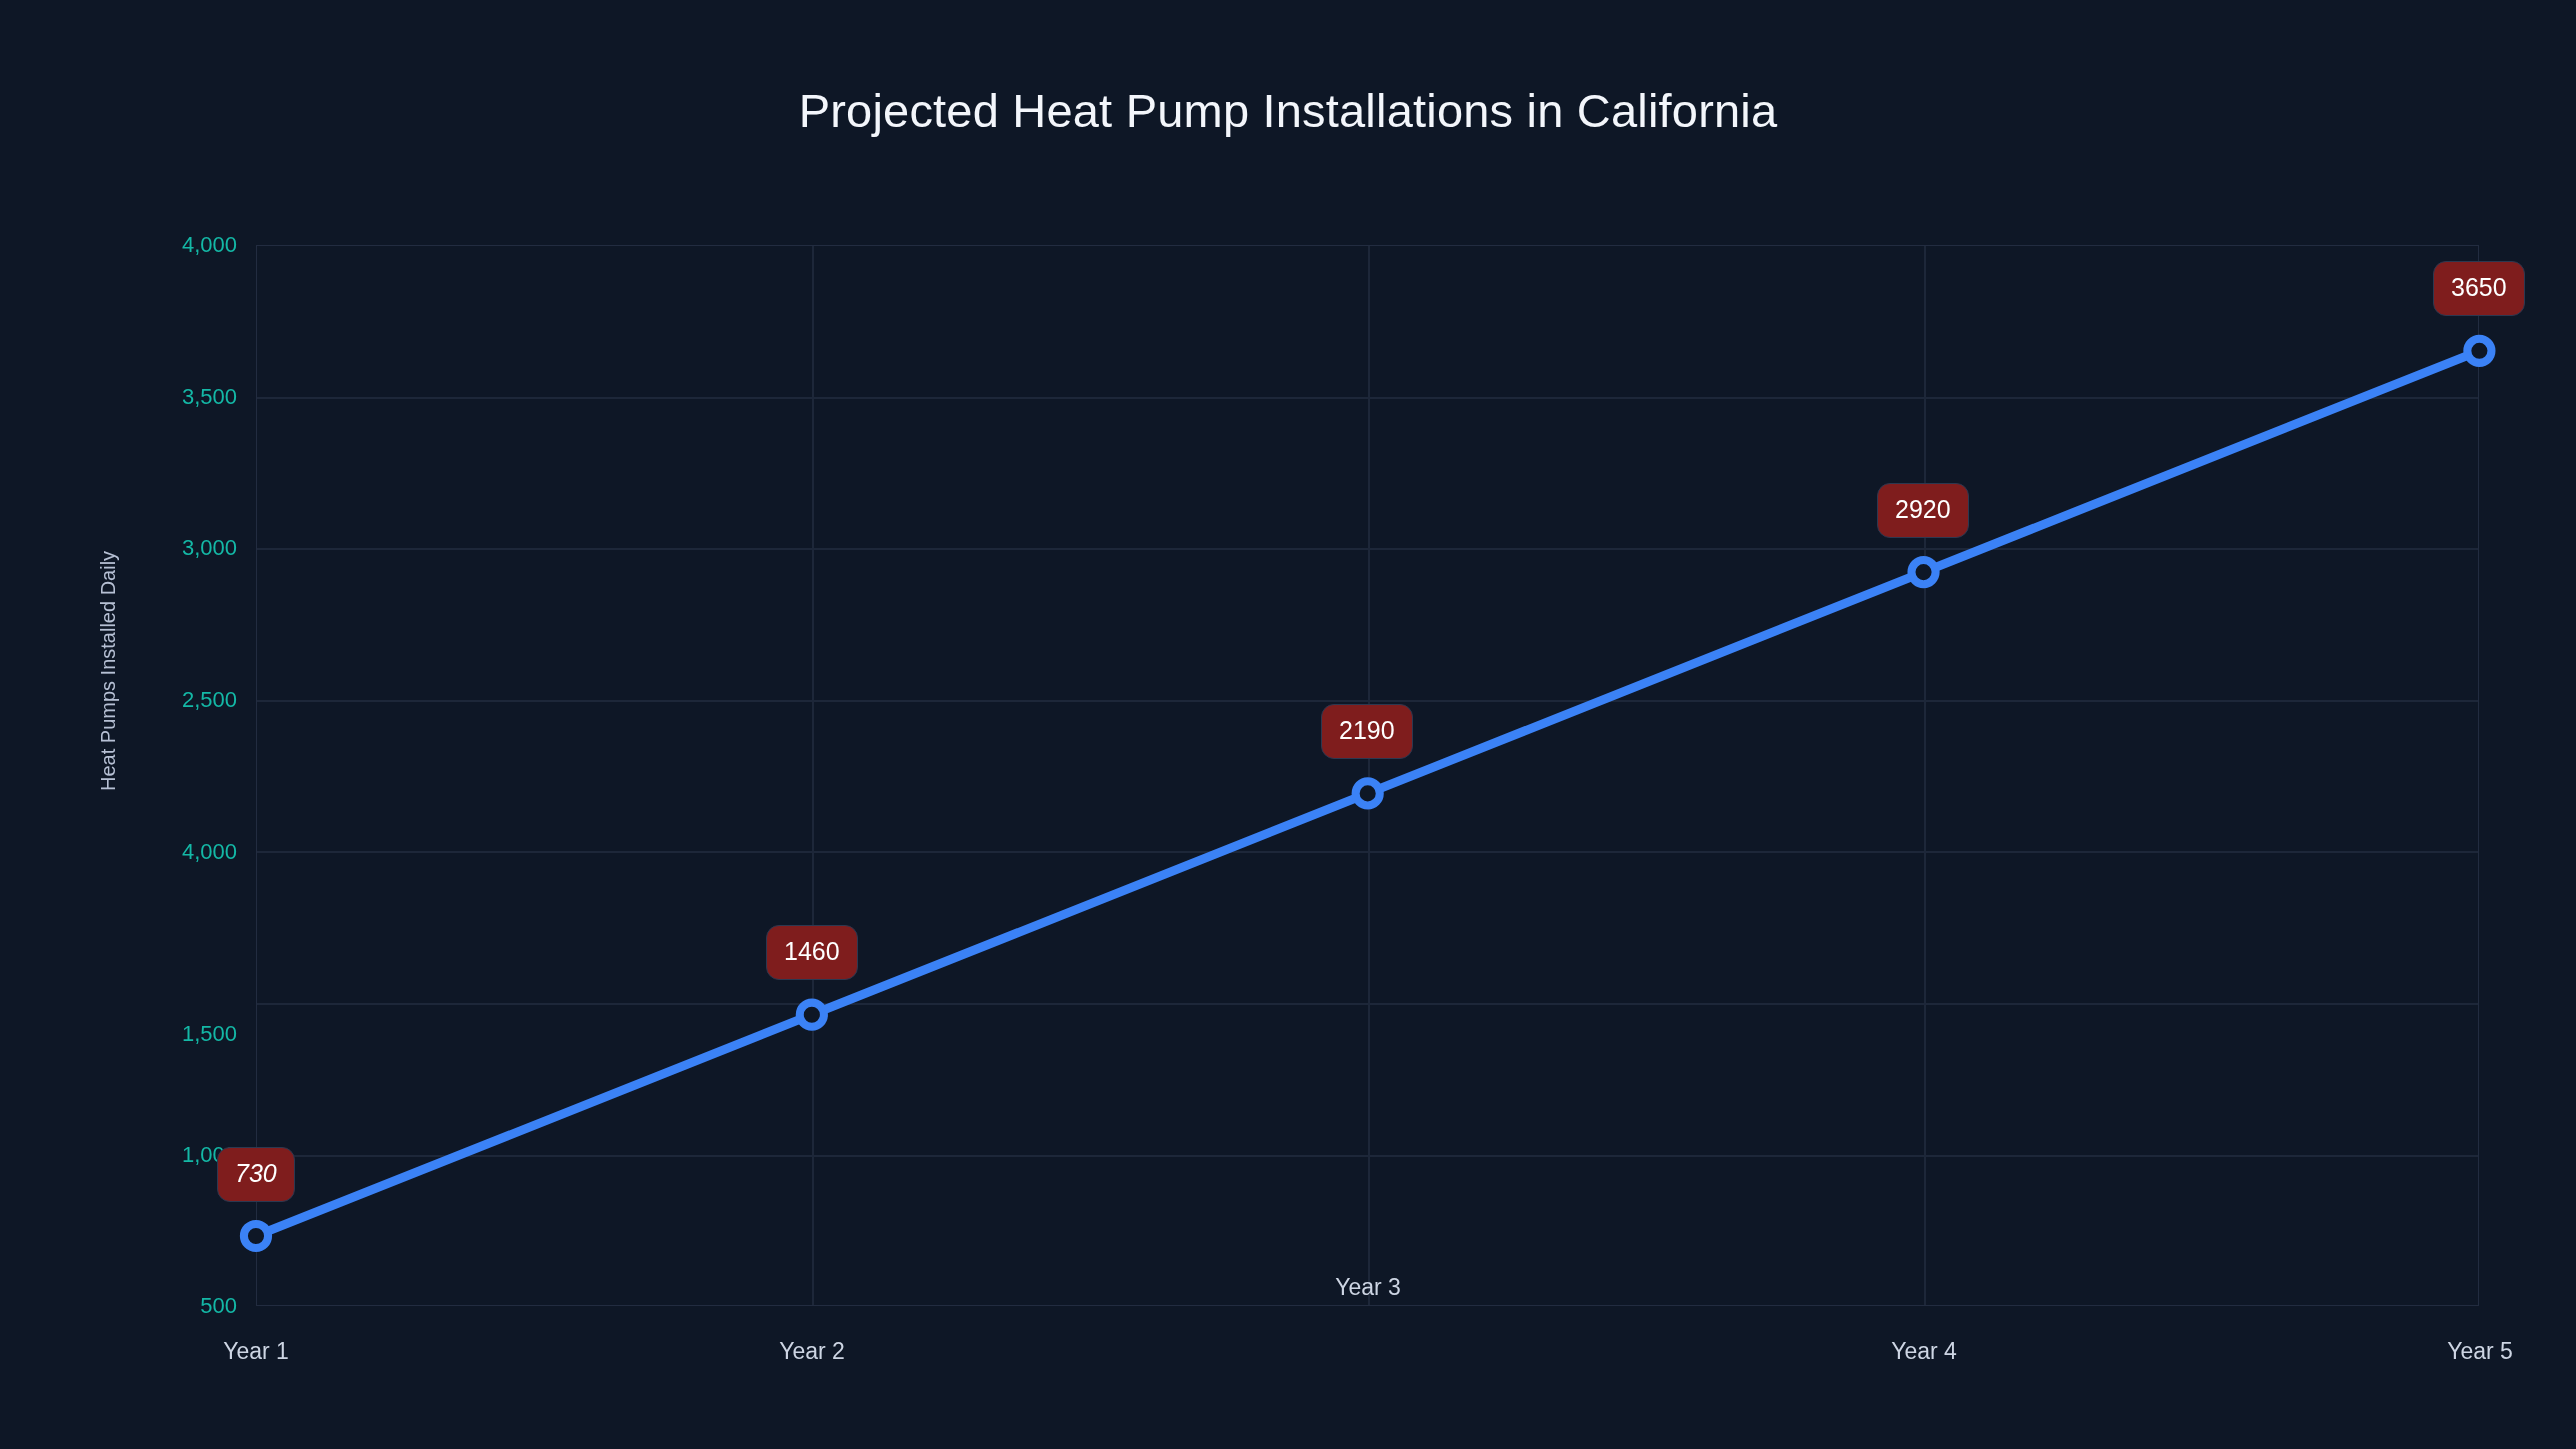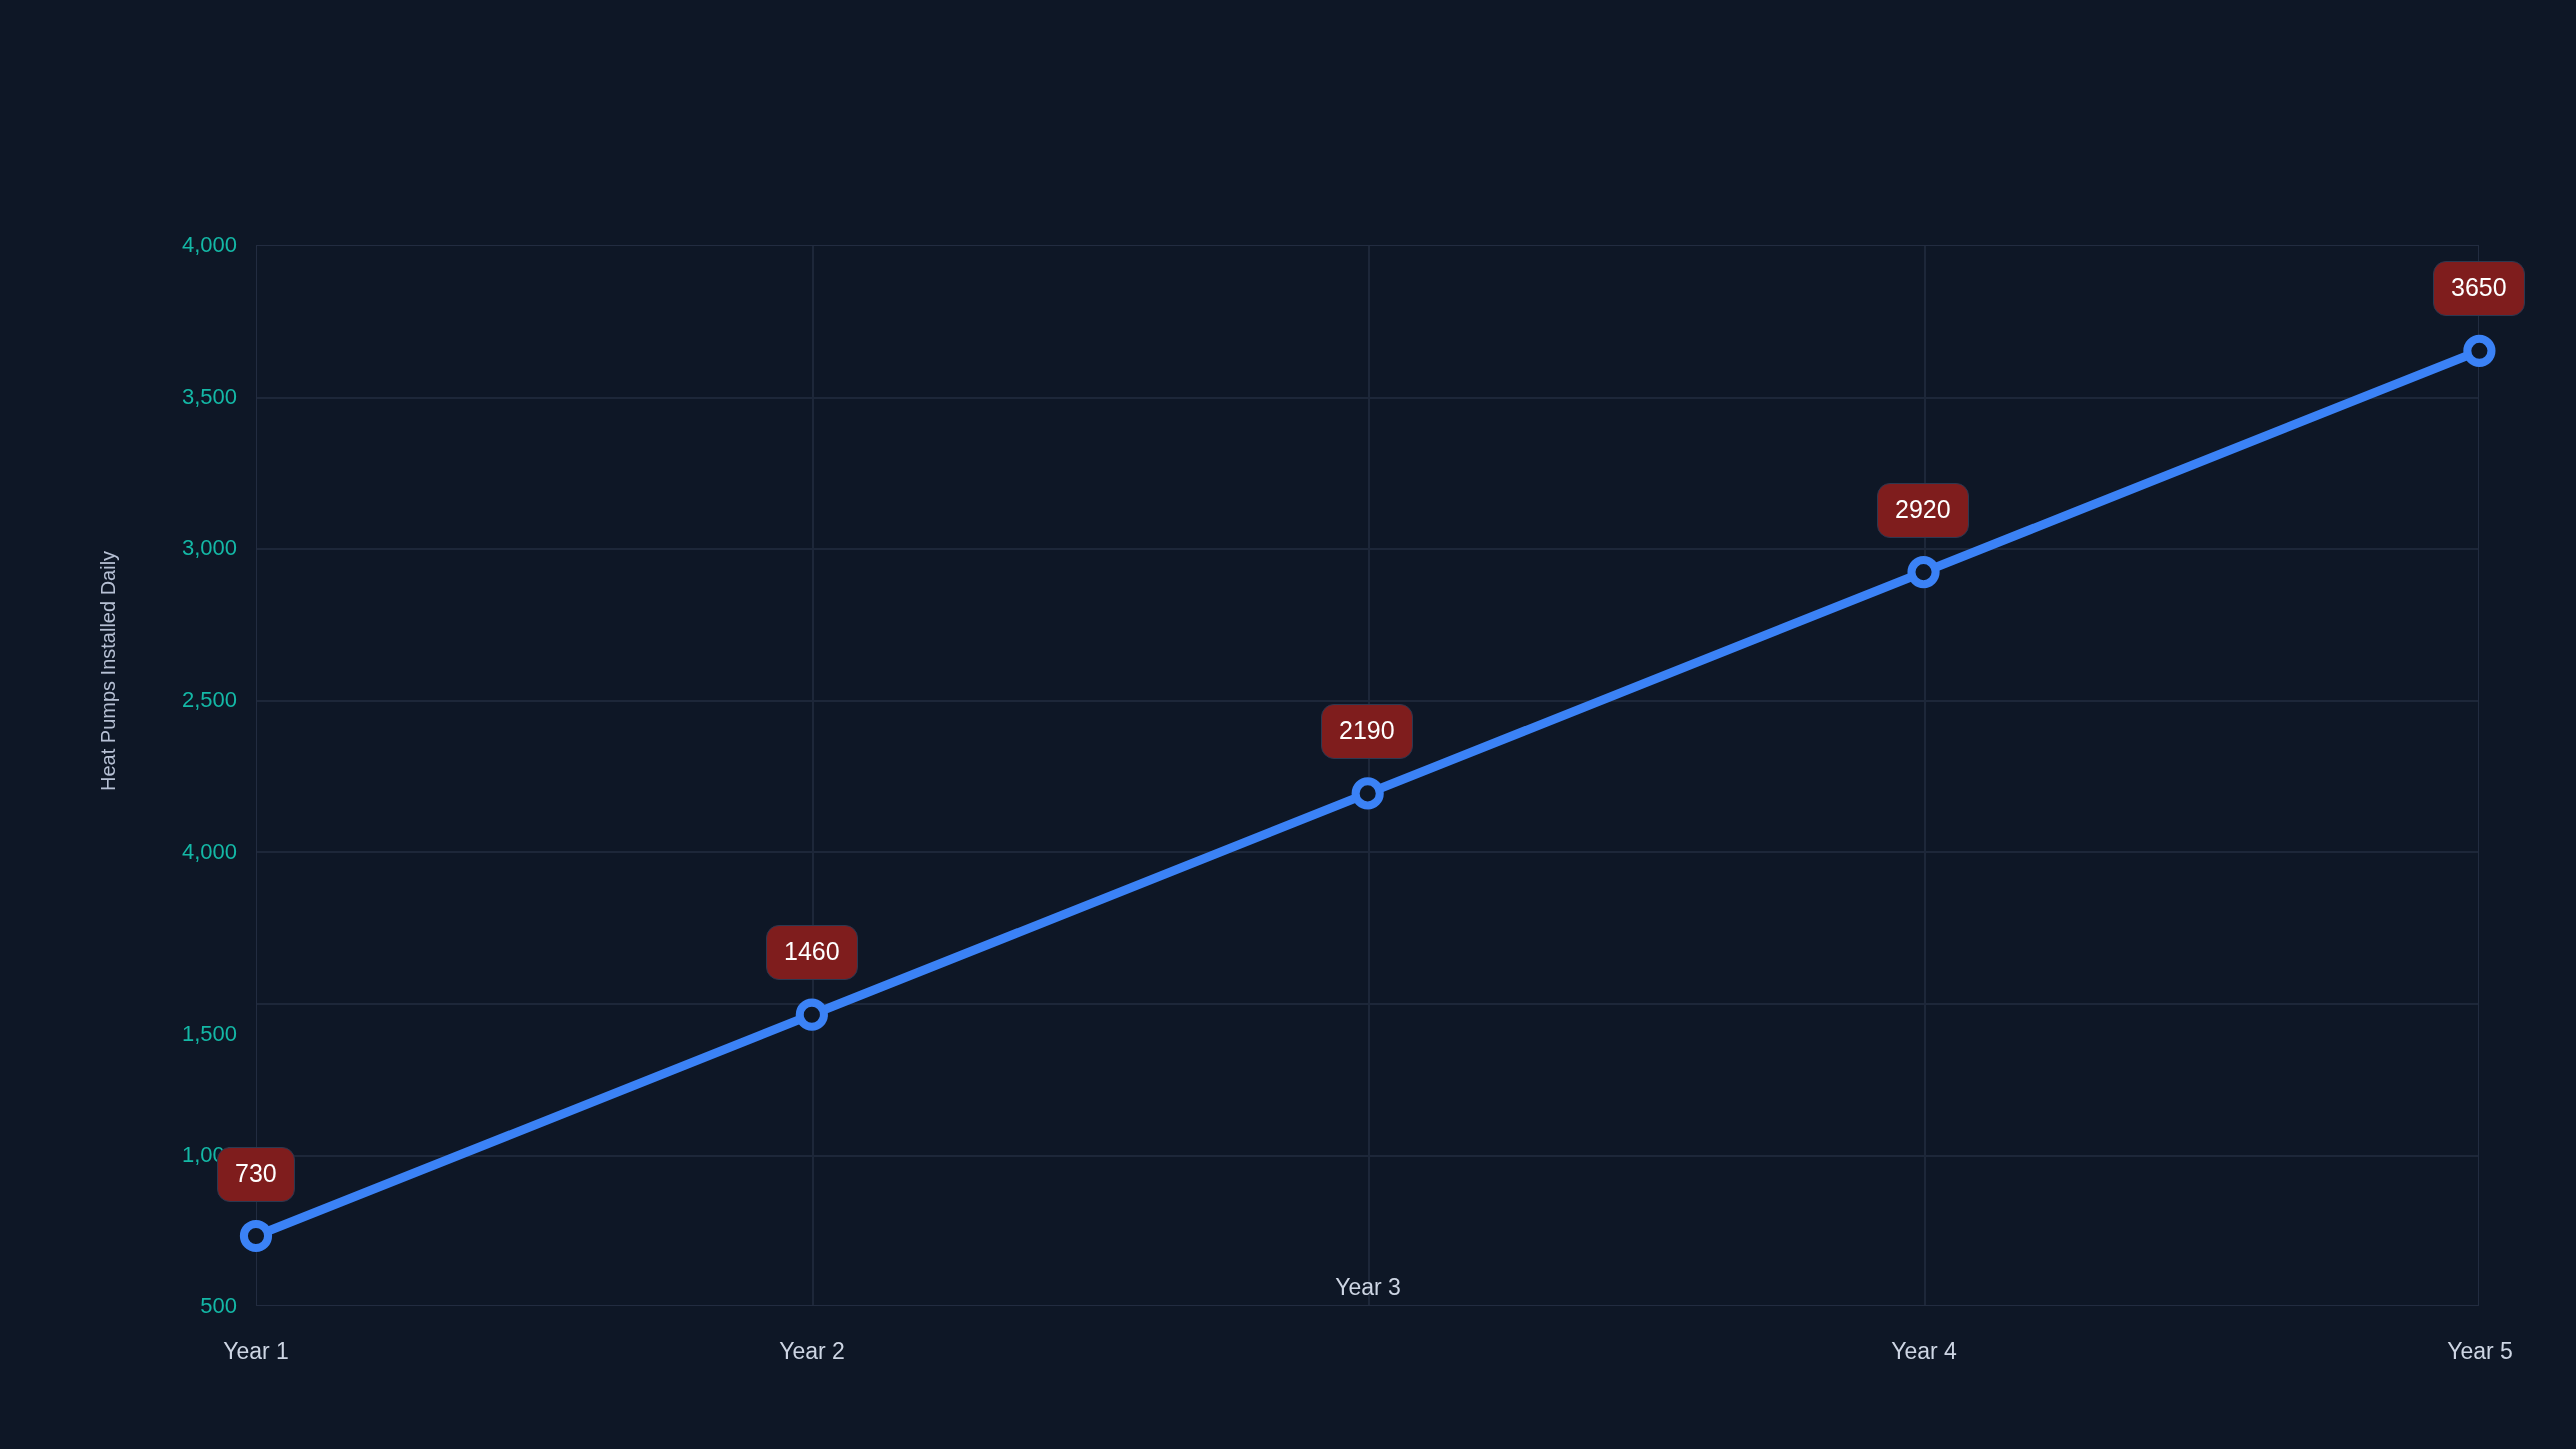--- a/index.html
+++ b/index.html
@@ -125,20 +125,21 @@
     padding: 13px 17px 14.5px 17px;
     white-space: nowrap;
     text-align: center;
   }
 </style>
 </head>
 <body>
 
 <div id="chart-root">
 
+  <div id="chart-title">Projected Heat Pump Installations in California</div>
 
   <div id="y-axis-title" style="top: 775px; transform: rotate(-90deg) translateX(-50%); transform-origin: left top;">Heat Pumps Installed Daily</div>
 
   <div id="plot-area">
       <div class="grid-h" style="top: 909px;"></div>
       <div class="grid-h" style="top: 757px;"></div>
       <div class="grid-h" style="top: 605px;"></div>
       <div class="grid-h" style="top: 454px;"></div>
       <div class="grid-h" style="top: 302px;"></div>
       <div class="grid-h" style="top: 151px;"></div>
@@ -170,21 +171,21 @@
     <g id="series-markers">
         <circle cx="318" cy="1535.3885714285714" r="15" fill="#0e1726" stroke="#3b82f6" stroke-width="10"></circle>
         <circle cx="1008.5" cy="1260.4914285714285" r="15" fill="#0e1726" stroke="#3b82f6" stroke-width="10"></circle>
         <circle cx="1699" cy="985.5942857142857" r="15" fill="#0e1726" stroke="#3b82f6" stroke-width="10"></circle>
         <circle cx="2389.5" cy="710.6971428571429" r="15" fill="#0e1726" stroke="#3b82f6" stroke-width="10"></circle>
         <circle cx="3080" cy="435.79999999999995" r="15" fill="#0e1726" stroke="#3b82f6" stroke-width="10"></circle>
       </g>
   </svg>
 
   <div id="badge-layer">
-      <div class="value-badge" style="left: 217px; top: 1147px;">730</div>
+      <div class="value-badge" style="left: 217px; top: 1147px; font-style: italic;">730</div>
       <div class="value-badge" style="left: 766px; top: 925px;">1460</div>
       <div class="value-badge" style="left: 1321px; top: 704px;">2190</div>
       <div class="value-badge" style="left: 1877px; top: 483px;">2920</div>
       <div class="value-badge" style="left: 2433px; top: 261px;">3650</div>
     </div>
 
 </div>
 
 
 </body></html>

